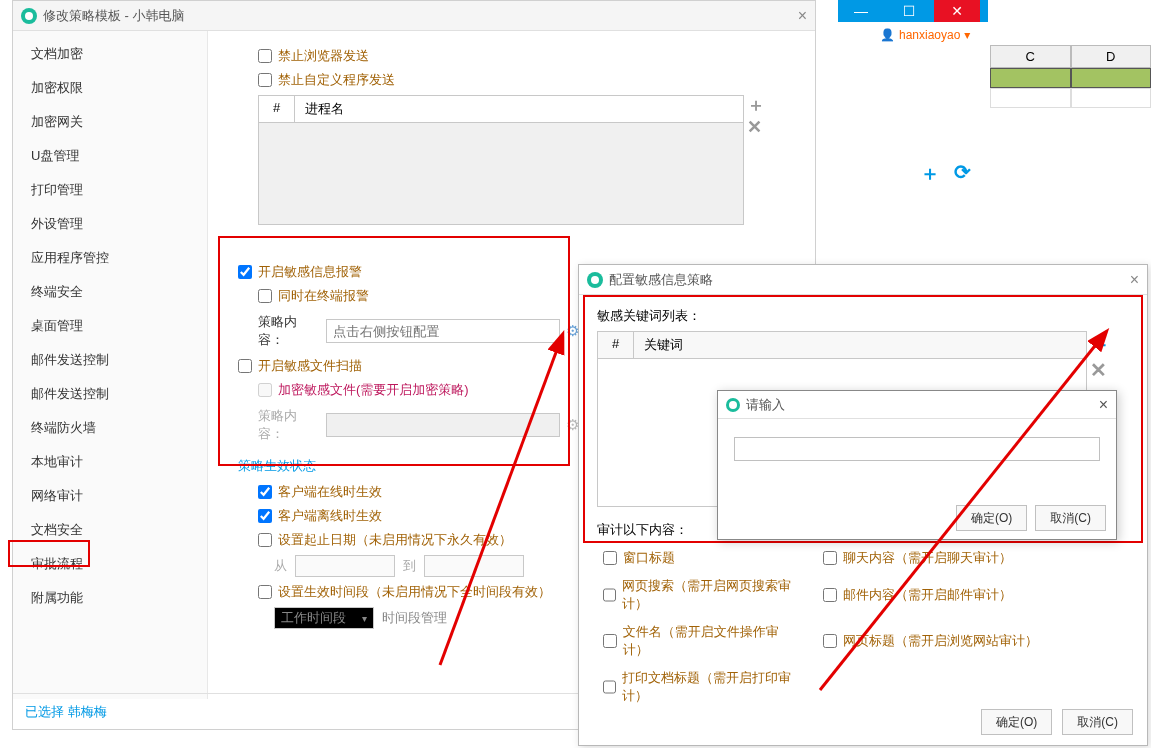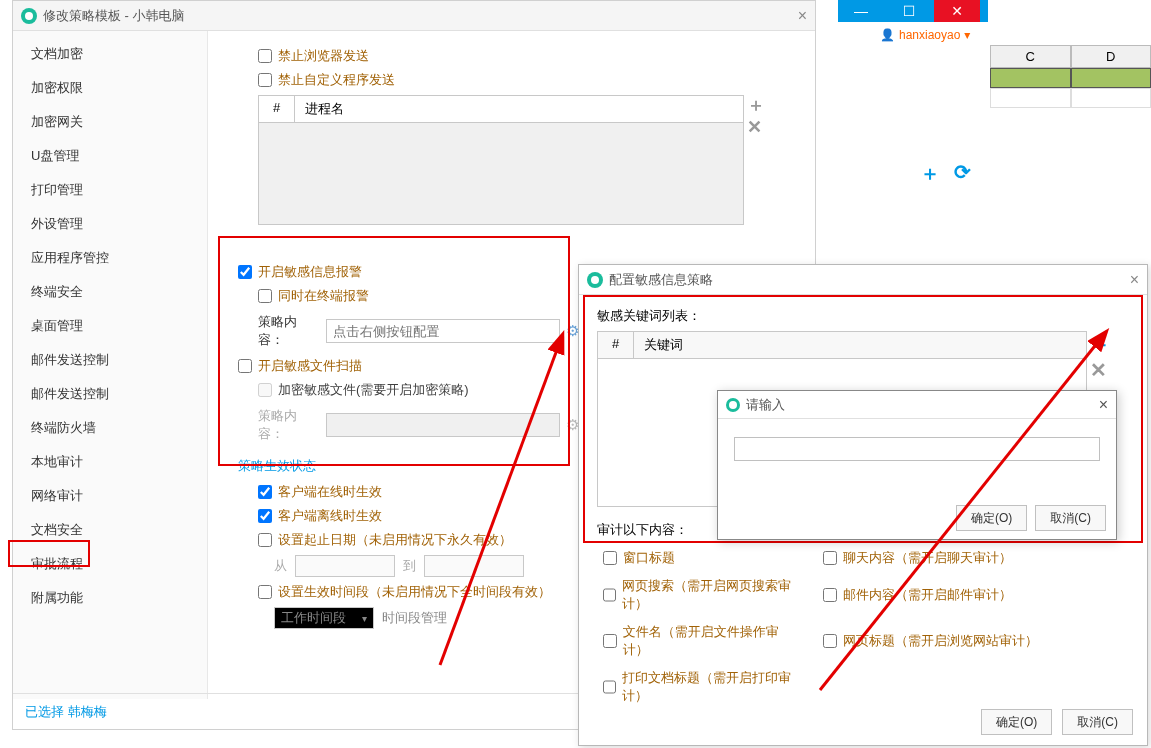--- a/index.html
+++ b/index.html
@@ -15,21 +15,21 @@
 .main-body { display: flex; height: calc(100% - 60px); }
 .sidebar { width: 195px; border-right: 1px solid #e8e8e8; background: #fafafa; padding-top: 6px; }
 .sidebar-item { padding: 8px 18px; color: #333; cursor: pointer; }
 .red-box-sidebar { position: absolute; left: 8px; top: 540px; width: 82px; height: 27px; border: 2px solid #e30000; z-index: 5; pointer-events: none; }
 
 .content { flex: 1; padding: 10px 30px; position: relative; overflow: hidden; }
 .cb-row { display: flex; align-items: center; margin: 6px 0; gap: 6px; }
 .cb-row.indent1 { margin-left: 20px; }
 input[type="checkbox"] { width: 14px; height: 14px; }
 .label { color: #a16207; }
-.label.disabled { color: #404040; }
+.label.disabled { color: #be185d; }
 
 .table-box { margin: 6px 0 6px 20px; border: 1px solid #c8c8c8; width: 486px; height: 130px; background: #f0f0f0; position: relative; }
 .table-header { display: flex; background: #fff; border-bottom: 1px solid #c8c8c8; }
 .table-header .th { padding: 4px 10px; border-right: 1px solid #c8c8c8; }
 .table-header .th.hash { width: 36px; text-align: center; }
 .table-header .th.name { flex: 1; border-right: none; }
 .table-side { position: absolute; right: -22px; top: 0; display: flex; flex-direction: column; gap: 4px; }
 .table-side span { color: #999; font-size: 18px; font-weight: bold; cursor: pointer; line-height: 1; }
 
 .red-box-main { position: absolute; left: 218px; top: 236px; width: 352px; height: 230px; border: 2px solid #e30000; z-index: 5; pointer-events: none; }

